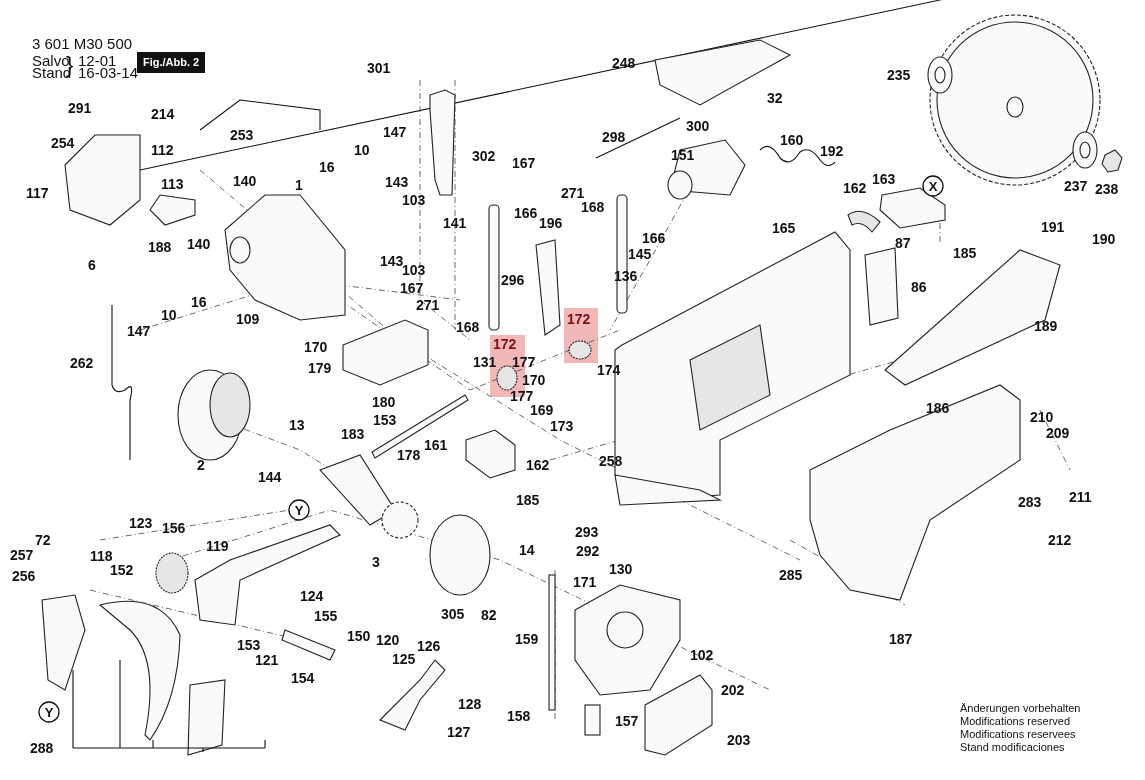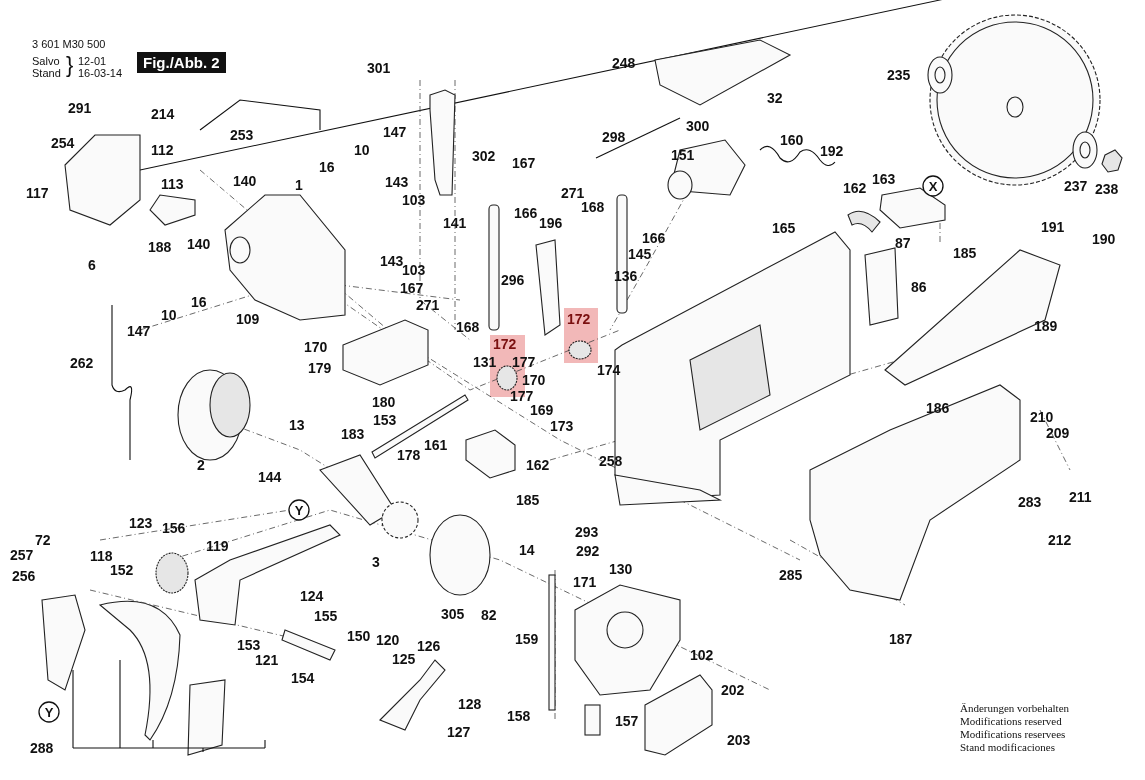--- a/index.html
+++ b/index.html
@@ -1,26 +1,26 @@
 <!DOCTYPE html>
 <html><head>
 <meta charset="utf-8">
 <style>
   html, body { margin: 0; padding: 0; background: #ffffff; }
   body { width: 1145px; height: 780px; position: relative; overflow: hidden;
          font-family: "Liberation Sans", sans-serif; color: #111; }
   #diagram { position: absolute; left: 0; top: 0; width: 1145px; height: 780px; }
-  .hdr { position: absolute; font-size: 11px; line-height: 12px; color: #111; }
+  .hdr { position: absolute; font-size: 15px; line-height: 12px; color: #111; }
   .figbox { position: absolute; left: 137px; top: 52px; background: #111; color: #fff;
-            font-weight: bold; font-size: 15px; padding: 2px 6px; line-height: 17px; }
+            font-weight: bold; font-size: 11px; padding: 2px 6px; line-height: 17px; }
   .strike { position: relative; }
   .strike::after { content: ""; position: absolute; left: -2px; right: -2px; top: 6px;
                    border-top: 1px solid #111; transform: rotate(-12deg); }
   .brace { position: absolute; left: 66px; top: 54px; font-size: 22px; line-height: 22px; }
-  .notes { position: absolute; left: 960px; top: 702px; font-size: 11px; line-height: 13px; font-family: Liberation Serif, serif; }
+  .notes { position: absolute; left: 960px; top: 702px; font-size: 11px; line-height: 13px; }
   .notes div { white-space: nowrap; }
   .lbl { font-family: "Liberation Sans", sans-serif; font-weight: bold; font-size: 14px; fill: #111; }
   .hl { fill: #f2b8b8; }
   .part { fill: #fafafa; stroke: #222; stroke-width: 1.1; }
   .partd { fill: #e6e6e6; stroke: #222; stroke-width: 1.1; }
   .dash { stroke: #444; stroke-width: 0.8; stroke-dasharray: 6 3 1 3; fill: none; }
   .lead { stroke: #111; stroke-width: 1.1; fill: none; }
   .circ { fill: #fff; stroke: #111; stroke-width: 1.3; }
   .circtxt { font-family: "Liberation Sans", sans-serif; font-weight: bold; font-size: 13px; fill: #111; }
 </style>

